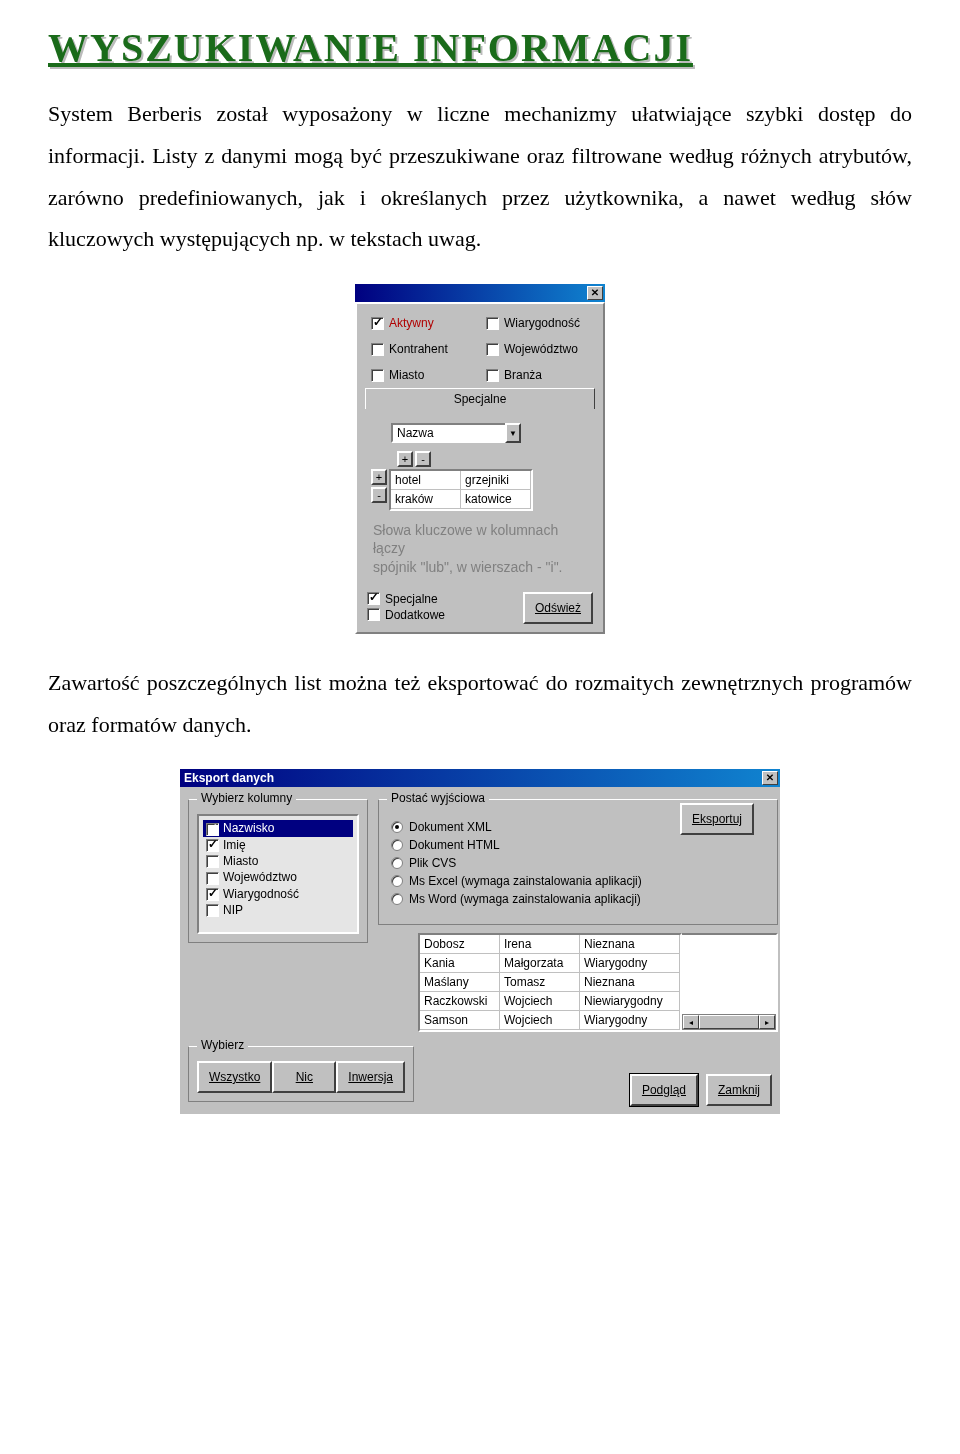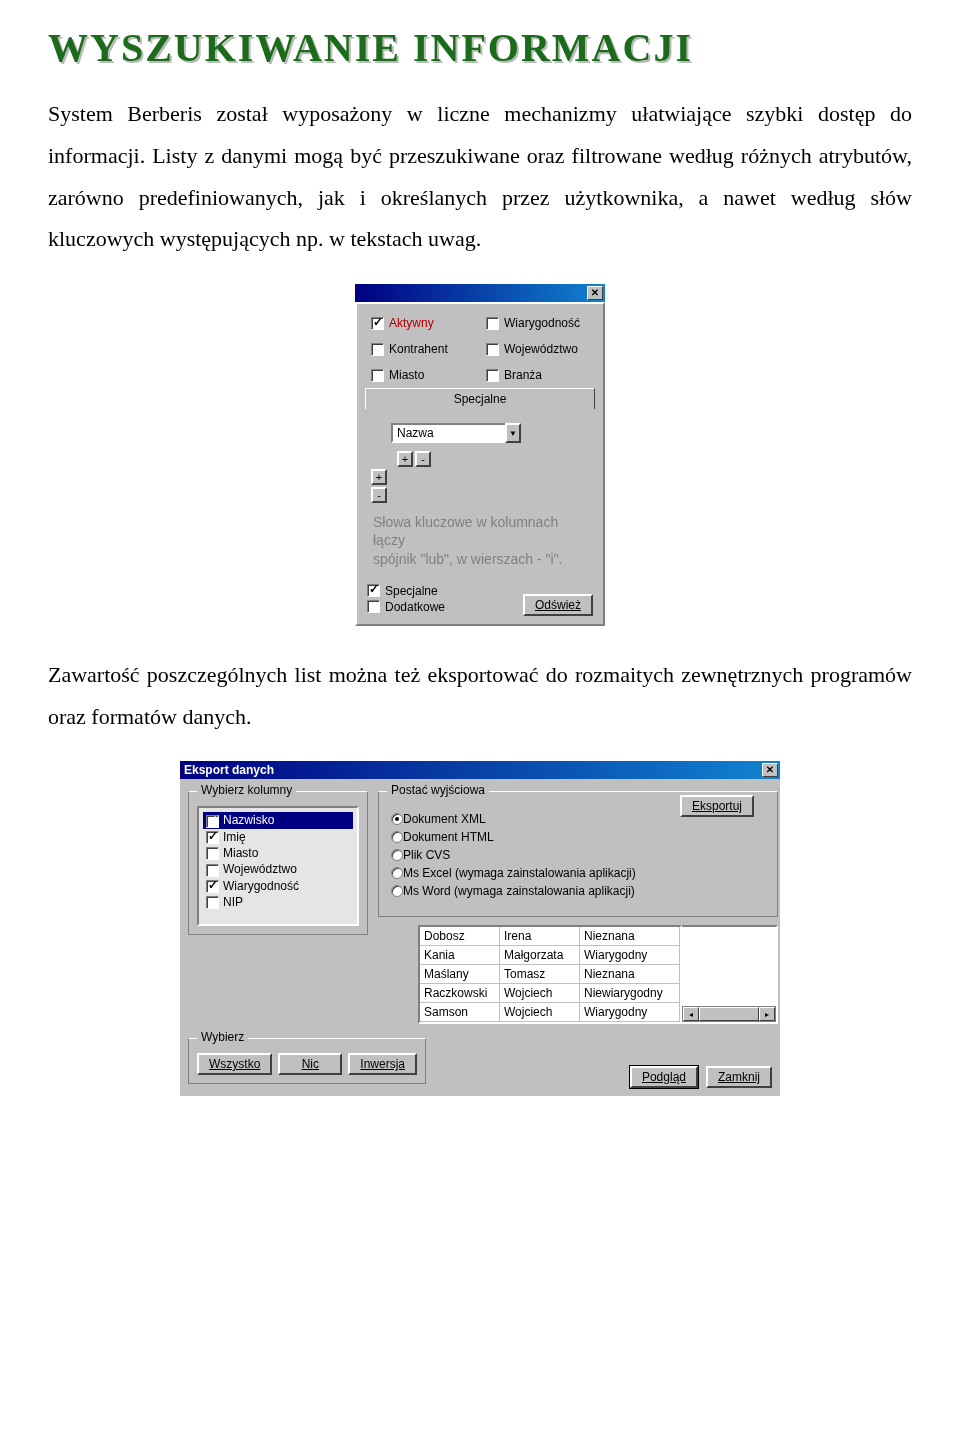--- a/index.html
+++ b/index.html
@@ -12,20 +12,21 @@
     background: #fff;
   }
   h1.title {
     font-family: "Times New Roman", serif;
     font-weight: bold;
     font-size: 40px;
     color: #1a6b1a;
     letter-spacing: 2px;
     text-shadow: 2px 2px 0 #bbb;
     margin: 0 0 22px 0;
+    text-decoration: underline;
   }
   p.body {
     font-size: 22px;
     line-height: 1.9;
     text-align: justify;
     margin: 0 0 24px 0;
   }
   .center { display: flex; justify-content: center; margin: 12px 0 28px; }
 
   
@@ -83,41 +84,41 @@
     border: 1px solid #808080;
     border-right-color: #fff; border-bottom-color: #fff;
     box-shadow: inset 1px 1px 0 #404040;
     position: relative;
   }
   .cb-box.checked::after {
     content: "✓";
     position: absolute; top: -3px; left: 1px;
     font-size: 12px; font-weight: bold;
   }
-  .radio { display: flex; align-items: center; font-size: 12px; margin: 4px 0; }
+  .radio { display: flex; align-items: center; gap: 6px; font-size: 12px; margin: 4px 0; }
   .rad {
     width: 12px; height: 12px; border-radius: 50%;
     background: #fff;
     border: 1px solid #808080;
     box-shadow: inset 1px 1px 0 #404040, inset -1px -1px 0 #fff;
     position: relative;
   }
   .rad.on::after {
     content: "";
     position: absolute; top: 3px; left: 3px;
     width: 4px; height: 4px; background: #000; border-radius: 50%;
   }
   .btn {
     background: #c0c0c0;
     border: 2px solid #fff;
     border-right-color: #404040;
     border-bottom-color: #404040;
     padding: 2px 10px;
     font-size: 12px;
-    min-width: 64px; height: 22px;
+    min-width: 64px; height: 32px;
     display: inline-flex; align-items: center; justify-content: center;
   }
   .btn.small { min-width: 16px; height: 16px; padding: 0; font-size: 11px; }
   .btn-default { box-shadow: 0 0 0 1px #000; }
   .u { text-decoration: underline; }
   .input {
     background: #fff;
     border: 2px solid #808080;
     border-right-color: #fff; border-bottom-color: #fff;
     padding: 2px 4px; height: 20px;
@@ -199,21 +200,21 @@
   .dlg2 .col-right { flex: 1; position: relative; }
   .dlg2 .list-cols { padding: 4px; height: 120px; }
   .dlg2 .radio-list { padding: 2px 4px 6px; }
   .dlg2 .exportbtn-wrap { position: absolute; top: 8px; right: 24px; }
   .dlg2 .preview { margin-top: 8px; margin-left: 40px; }
   .dlg2 .pv-table { grid-template-columns: 80px 80px 100px; }
   .dlg2 .pv-wrap { display:flex; }
   .dlg2 .pv-blank { flex:1; border:2px solid #808080; border-left:0; border-right-color:#fff; border-bottom-color:#fff; background:#fff; display:flex; flex-direction:column; }
   .dlg2 .pv-blank .spacer { flex:1; }
   .dlg2 .bottom-row { display:flex; justify-content:space-between; align-items:flex-end; margin-top:10px; }
-  .dlg2 .btns-left { display:flex; gap:6px; }
+  .dlg2 .btns-left { display:flex; }
   .dlg2 .btns-right { display:flex; gap:8px; }
 </style>
 </head>
 <body>
 
 <h1 class="title">WYSZUKIWANIE INFORMACJI</h1>
 
 <p class="body">System Berberis został wyposażony w liczne mechanizmy ułatwiające szybki dostęp do informacji. Listy z danymi mogą być przeszukiwane oraz filtrowane według różnych atrybutów, zarówno predefiniowanych, jak i określanych przez użytkownika, a nawet według słów kluczowych występujących np. w tekstach uwag.</p>
 
 <div class="center">
@@ -261,20 +262,26 @@
         <div class="pm-row">
           <div class="btn small">+</div>
           <div class="btn small">-</div>
         </div>
 
         <div class="kw-wrap">
           <div class="plusminus-col">
             <div class="btn small">+</div>
             <div class="btn small">-</div>
           </div>
+          <div class="grid-cells kw-grid" id="kw-grid">
+              <div>hotel</div>
+              <div>grzejniki</div>
+              <div>kraków</div>
+              <div>katowice</div>
+            </div>
         </div>
 
         <div class="hint" style="margin:10px 2px 2px;">
           <span>Słowa kluczowe w kolumnach łączy</span><br>
           <span>spójnik "lub", w wierszach - "i".</span>
         </div>
       </div>
 
       <div class="bottom-cbs">
         <div id="dlg1-bottom-checks">

